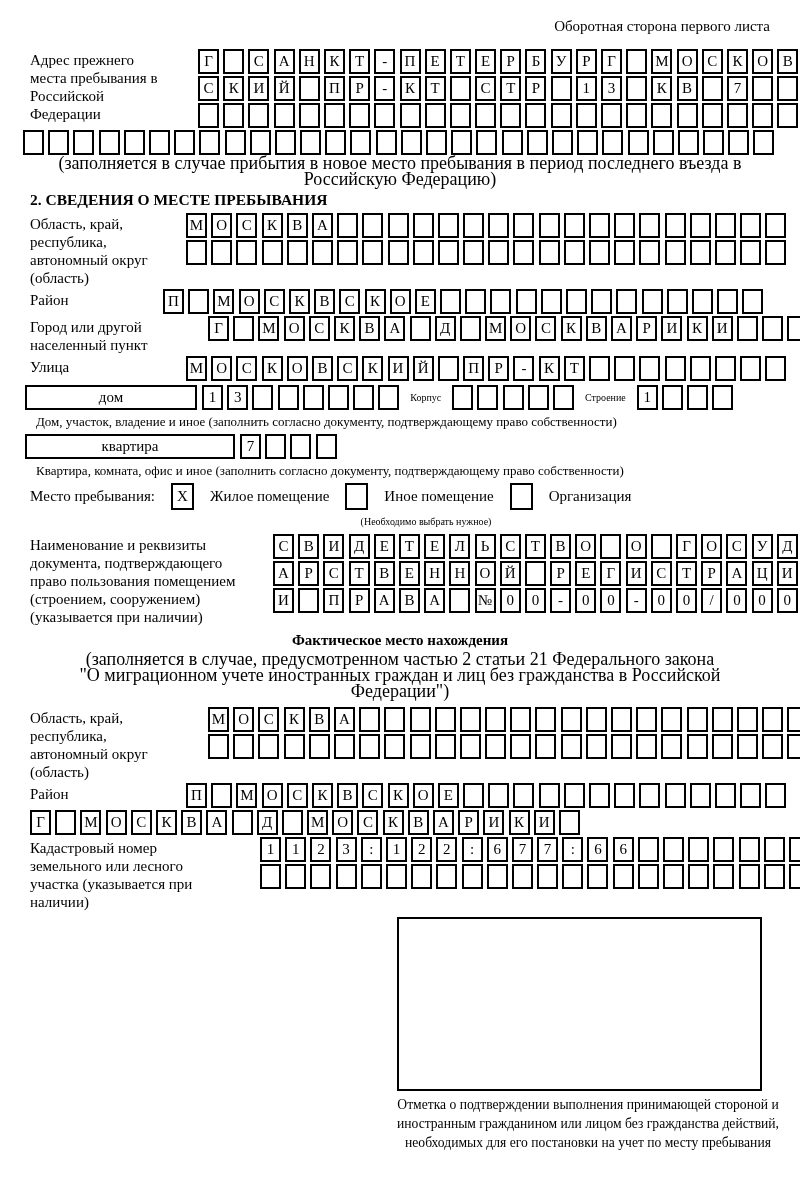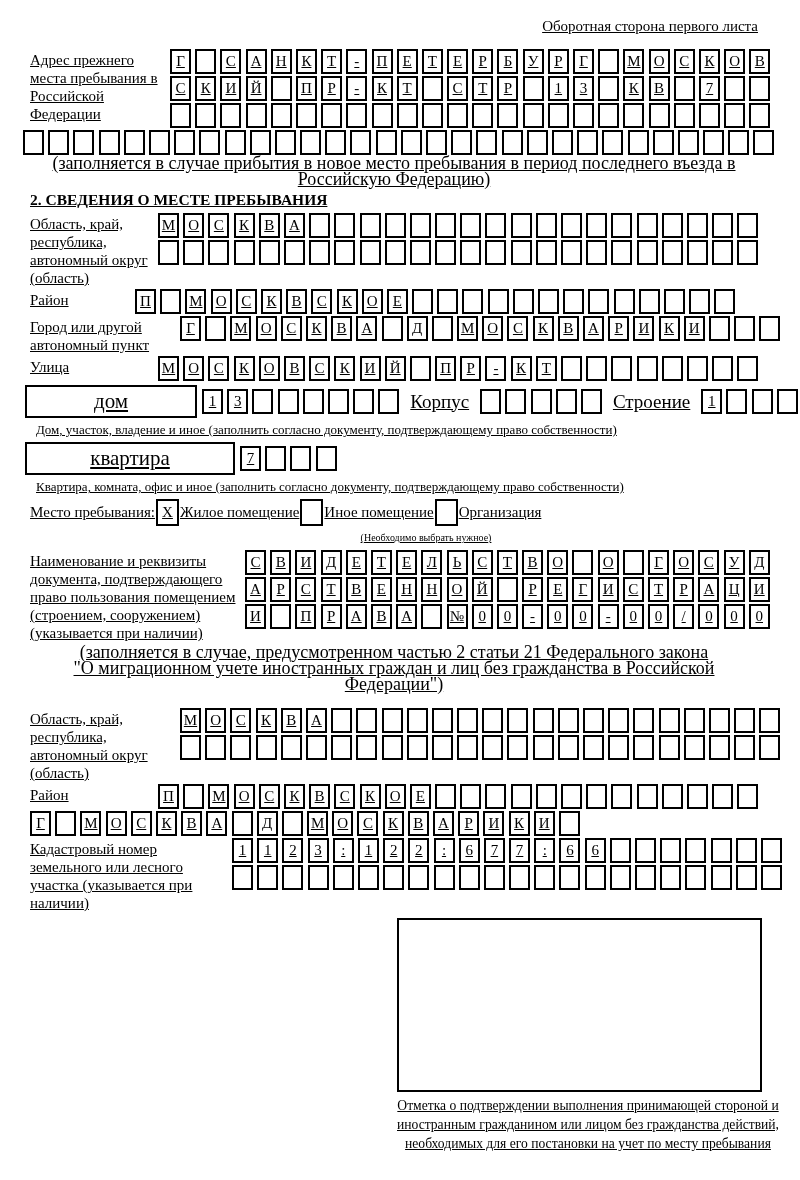--- a/index.html
+++ b/index.html
@@ -2,57 +2,57 @@
 <html><head>
 <meta charset="utf-8">
 <style>
   * { box-sizing: border-box; }
   html,body { margin:0; padding:0; background:#fff; }
   body {
     width:800px; height:1180px;
     font-family:"Liberation Serif","DejaVu Serif",serif;
     color:#000;
   }
-  .page { position:relative; width:800px; height:1180px; padding:8px 42px 0 30px; overflow:hidden;text-decoration:underline; }
+  .page { position:relative; width:800px; height:1180px; padding:8px 30px 0 30px; overflow:hidden; }
 
   .hdr { text-align:right; font-size:15px; margin:10px 0 14px 0; }
 
-  .field { display:flex; align-items:flex-start; margin-bottom:2px; }
+  .field { display:flex; align-items:flex-start; margin-bottom:2px;gap:28px; }
   .flabel { flex:none; font-size:15px; line-height:18px; padding-top:2px; }
   .lw140{width:140px} .lw128{width:128px} .lw105{width:105px}
   .lw150{width:150px} .lw202{width:202px} .lw215{width:215px}
 
   .grid { display:flex; flex-direction:column; gap:2px; }
   .crow { display:flex; gap:4.2px; }
   .cell {
     flex:none; width:21px; height:25px; border:2px solid #000;
     display:flex; align-items:center; justify-content:center;
     font-size:15px; background:#fff;
   }
   .fullrow { margin:2px 0 0 -7px; }
 
   .note { font-size:18px; line-height:16px; }
   .center { text-align:center; }
   .title { font-weight:bold; font-size:15.5px; margin:4px 0 4px 0; }
   .title2 { font-weight:bold; font-size:15px; text-align:center; margin:6px 0 2px 0; }
 
   .domrow { display:flex; align-items:center; gap:5px; margin:4px 0 4px -5px; }
   .bigbox {
-    flex:none; height:33px; border:2px solid #000;
-    display:flex; align-items:center; justify-content:center; font-size:21px;
+    flex:none; height:25px; border:2px solid #000;
+    display:flex; align-items:center; justify-content:center; font-size:15px;
   }
   .w172{width:172px} .w210{width:210px}
-  .inlbl { font-size:19px; padding:0 6px; }
+  .inlbl { font-size:10px; padding:0 6px; }
   .fnote { font-size:13px; line-height:16px; margin:0 0 4px 6px; }
 
-  .stayrow { display:flex; align-items:center; gap:1px; font-size:15px; margin:4px 0 4px 0; }
+  .stayrow { display:flex; align-items:center; gap:16px; font-size:15px; margin:4px 0 4px 0; }
   .stayrow .cell { width:23px; height:27px; }
   .staynote { font-size:10px; line-height:16px; text-align:center; margin:0 0 4px 46px; width:700px; }
 
-  .factnotes { margin-bottom:16px; }
+  .factnotes { margin-bottom:8px; }
 
   .stamp { width:365px; height:174px; border:2px solid #000; margin:6px 0 4px 367px; }
   .stampnote { width:420px; margin-left:348px; text-align:center; font-size:13.6px; line-height:19px; }
 
   .mb4 { margin-bottom:4px; }
 </style>
 </head>
 <body>
 
 <div class="page">
@@ -260,21 +260,21 @@
         <div class="cell"></div>
         <div class="cell"></div>
         <div class="cell"></div>
         <div class="cell"></div>
         <div class="cell"></div>
         <div class="cell"></div>
       </div>
   </div>
 
   <div class="field">
-    <div class="flabel lw150">Город или другой автономный пункт</div>
+    <div class="flabel lw150">Город или другой населенный пункт</div>
     <div class="crow">
         <div class="cell">Г</div>
         <div class="cell"></div>
         <div class="cell">М</div>
         <div class="cell">О</div>
         <div class="cell">С</div>
         <div class="cell">К</div>
         <div class="cell">В</div>
         <div class="cell">А</div>
         <div class="cell"></div>
@@ -452,20 +452,21 @@
           <div class="cell">0</div>
           <div class="cell">0</div>
           <div class="cell">/</div>
           <div class="cell">0</div>
           <div class="cell">0</div>
           <div class="cell">0</div>
         </div>
     </div>
   </div>
 
+  <div class="title2">Фактическое место нахождения</div>
   <div class="factnotes">
     <div class="note center">(заполняется в случае, предусмотренном частью 2 статьи 21 Федерального закона</div>
     <div class="note center">"О миграционном учете иностранных граждан и лиц без гражданства в Российской Федерации")</div>
   </div>
 
   <div class="field">
     <div class="flabel lw150">Область, край, республика, автономный округ (область)</div>
     <div class="grid">
       <div class="crow">
           <div class="cell">М</div>

